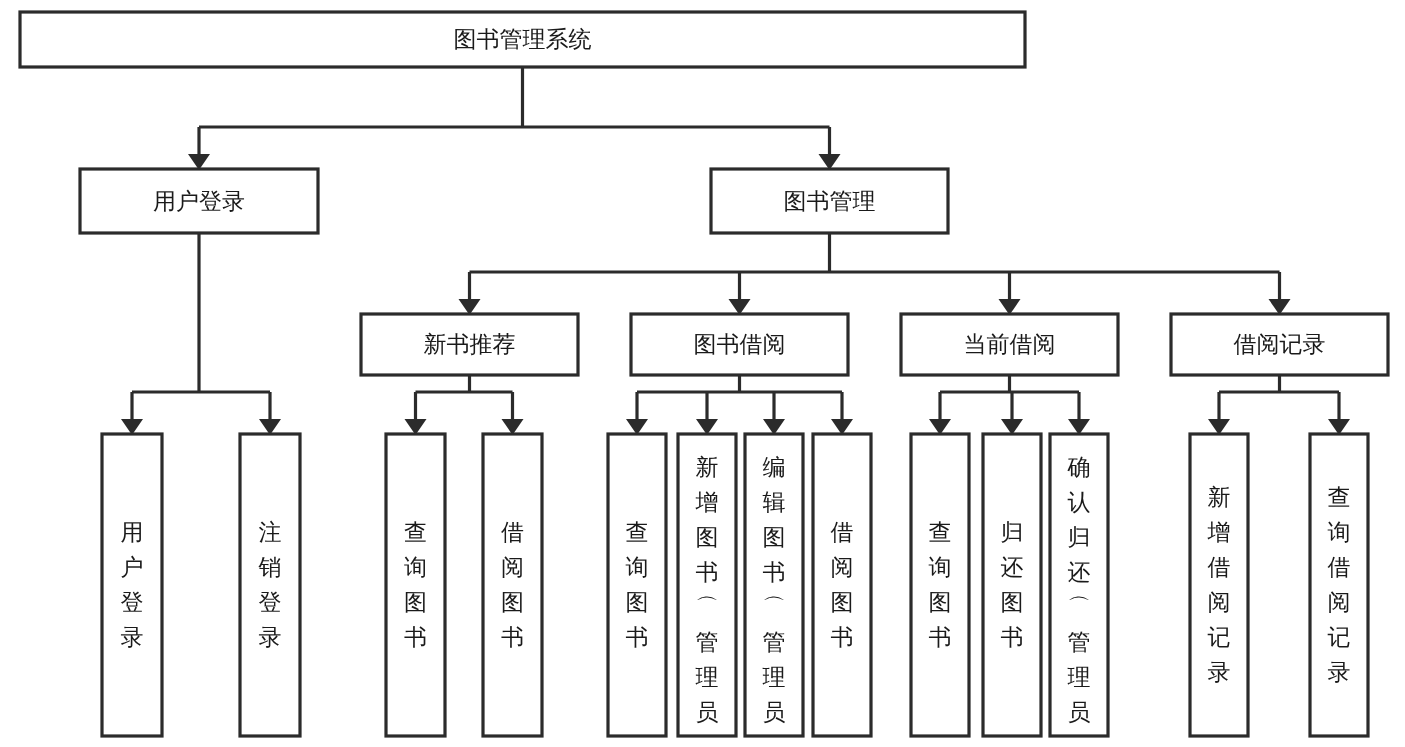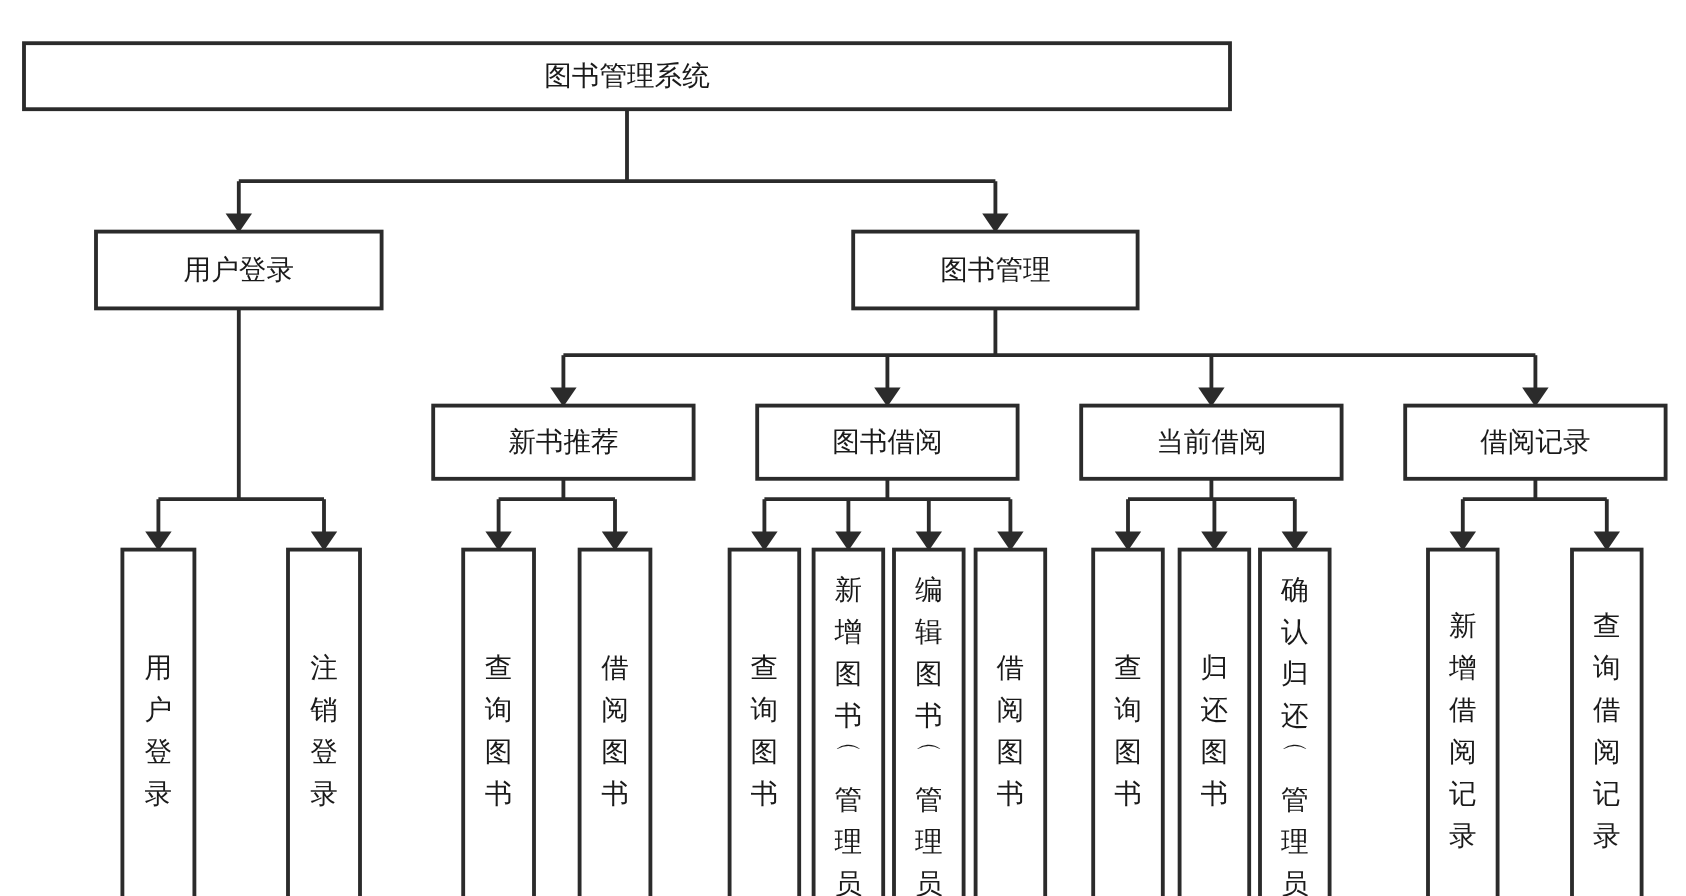--- a/index.html
+++ b/index.html
@@ -11,21 +11,20 @@
     width: 1405px;
     height: 747px;
     font-family: "DejaVu Sans", "Liberation Sans", sans-serif;
     overflow: hidden;
     position: relative;
   }
   #diagram-root {
     position: relative;
     width: 1405px;
     height: 625px;
-    margin-top: 24px;
   }
   svg#flowchart {
     position: absolute;
     top: 0;
     left: 0;
     width: 1405px;
     height: 747px;
     display: block;
   }
   .node-rect {

